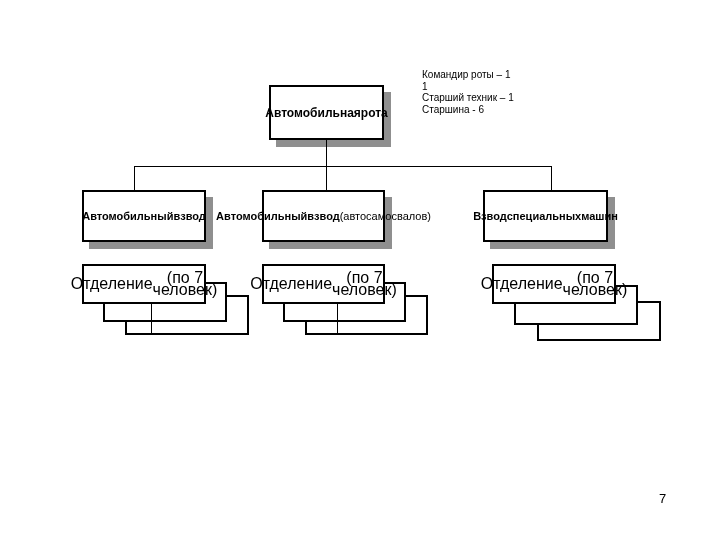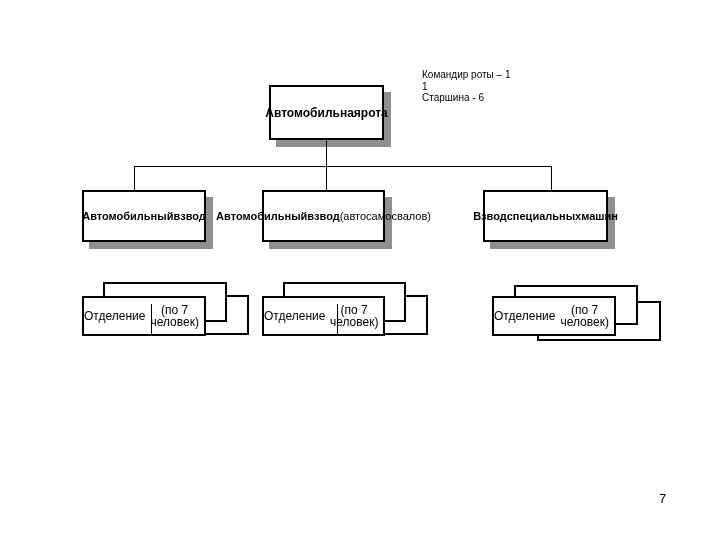--- a/index.html
+++ b/index.html
@@ -29,21 +29,21 @@
   #c-left  { left:134px; top:166px; width:1px; height:25px; }
   #c-right { left:551px; top:166px; width:1px; height:25px; }
 
   .unit { top:190px; height:52px; font-weight:bold; font-size:11px; line-height:15px; }
   #unit-1 { left:82px;  width:124px; }
   #unit-2 { left:262px; width:123px; }
   #unit-3 { left:483px; width:125px; }
   .unit .sub { font-weight:normal; font-size:11px; line-height:14px; }
 
   .ghost { position:absolute; box-sizing:border-box; border:2px solid #000000; background:#ffffff; }
-  .front { z-index:3; font-size:12px; line-height:12.5px;margin-top:32px; }
+  .front { z-index:3; font-size:16px; line-height:12.5px; }
   .g2 { z-index:2; } .g3 { z-index:1; }
   .tick { z-index:4; }
 
   
   #sq1-front { left:82px;  top:264px; width:124px; height:40px; }
   #sq1-g2    { left:103px; top:282px; width:124px; height:40px; }
   #sq1-g3    { left:125px; top:295px; width:124px; height:40px; }
   #sq1-tick  { left:151px; top:304px; width:1px;  height:31px; }
   
   #sq2-front { left:262px; top:264px; width:123px; height:40px; }
@@ -63,20 +63,21 @@
 <div class="slide">
 
   <div id="root-box" class="box shadowed">
     <div>Автомобильная</div>
     <div>рота</div>
   </div>
 
   <div id="staff-note">
     <div>Командир роты – 1</div>
     <div>1</div>
+    <div>Старший техник – 1</div>
     <div>Старшина - 6</div>
   </div>
 
   <div id="c-root" class="cline"></div>
   <div id="c-h" class="cline"></div>
   <div id="c-left" class="cline"></div>
   <div id="c-right" class="cline"></div>
 
   <div id="unit-1" class="box shadowed unit">
     <div>Автомобильный</div>

